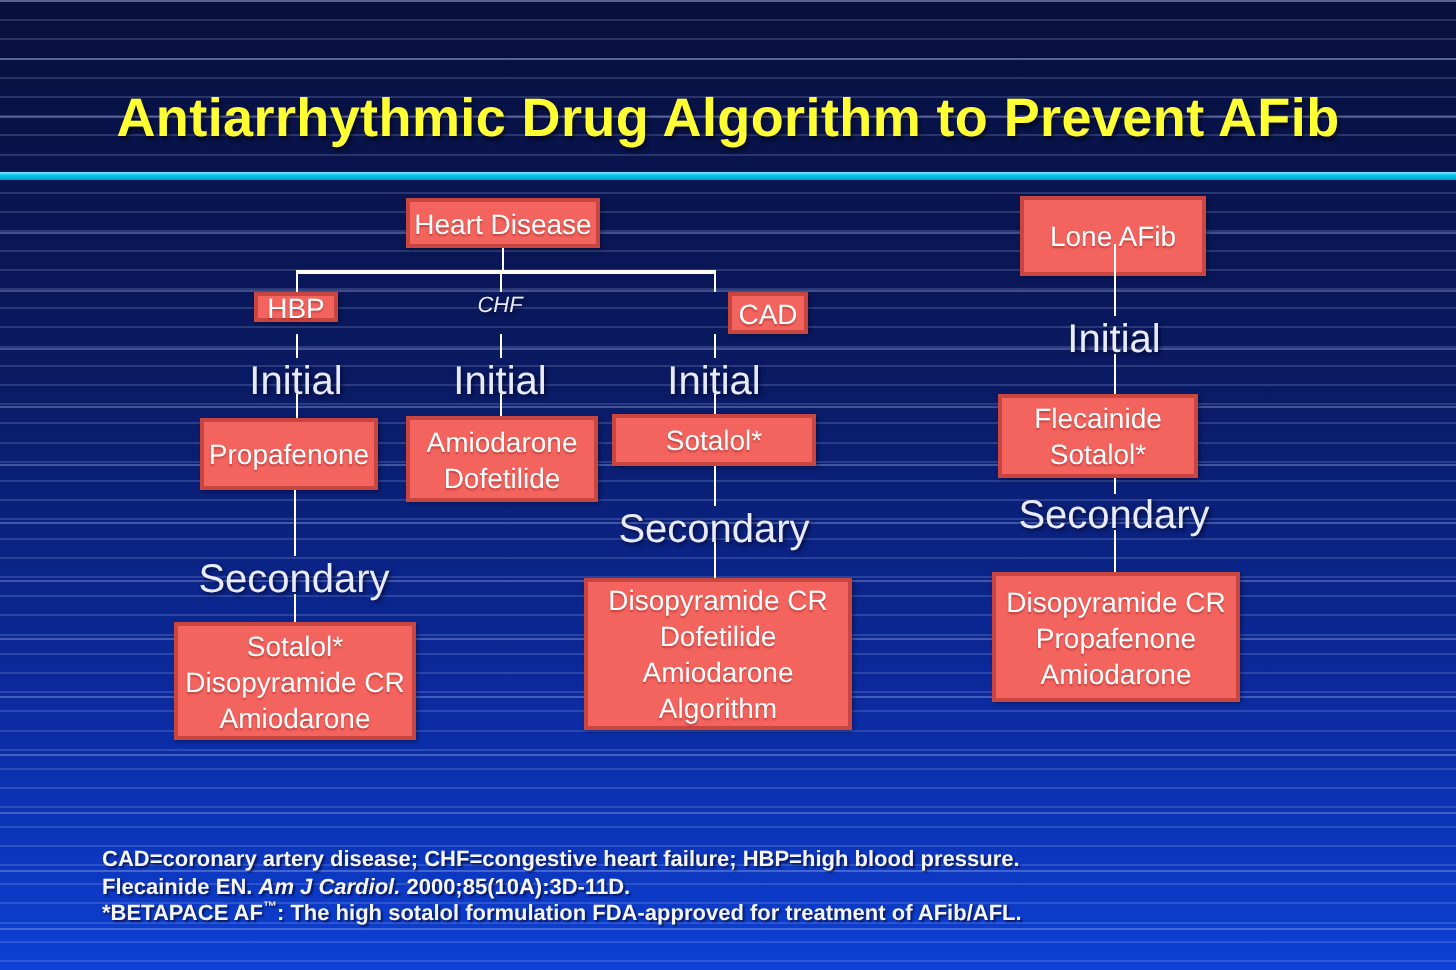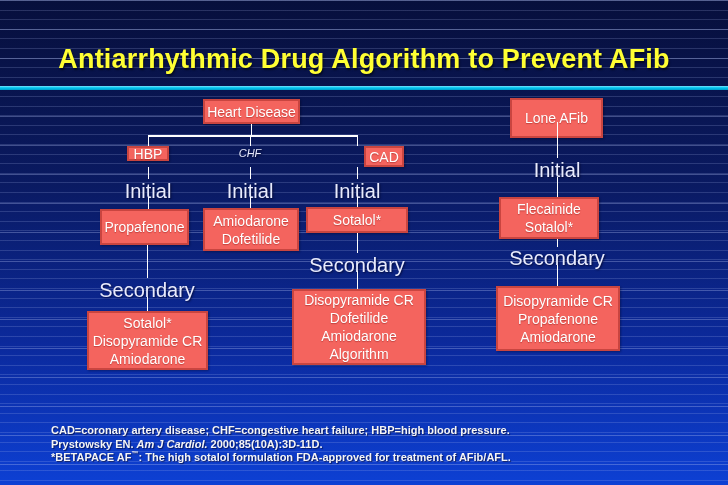--- a/index.html
+++ b/index.html
@@ -132,17 +132,17 @@
   <div class="vline" style="left:146.5px;top:297px;height:14px;"></div>
   <div class="vline" style="left:356.5px;top:233px;height:20px;"></div>
   <div class="vline" style="left:356.5px;top:271px;height:18px;"></div>
   <div class="vline" style="left:556.5px;top:122px;height:36px;"></div>
   <div class="vline" style="left:556.5px;top:177px;height:20px;"></div>
   <div class="vline" style="left:556.5px;top:239px;height:8px;"></div>
   <div class="vline" style="left:556.5px;top:265px;height:21px;"></div>
 
   <div class="footer">
     <div>CAD=coronary artery disease; CHF=congestive heart failure; HBP=high blood pressure.</div>
-    <div><span>Prystowsky EN. </span><em>Am J Cardiol.</em><span> 2000;85(10A):3D-11D.</span></div>
+    <div><span>Flecainide EN. </span><em>Am J Cardiol.</em><span> 2000;85(10A):3D-11D.</span></div>
     <div><span>*BETAPACE AF</span><span class="tm">™</span><span>: The high sotalol formulation FDA-approved for treatment of AFib/AFL.</span></div>
   </div>
 
 </div>
 
 </body></html>

